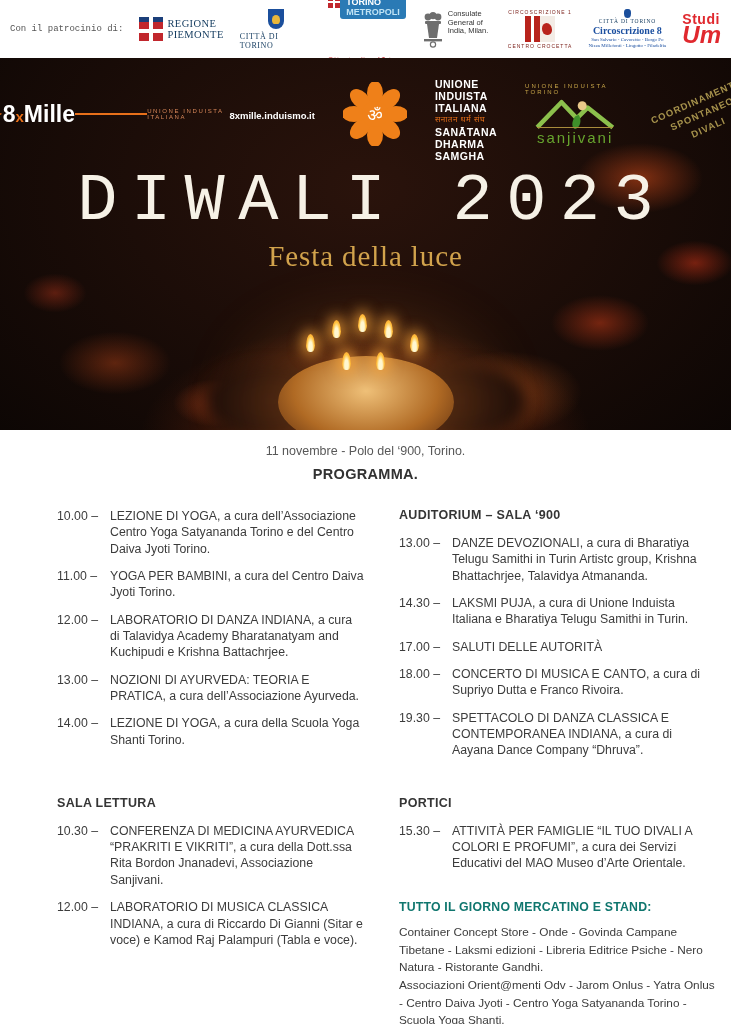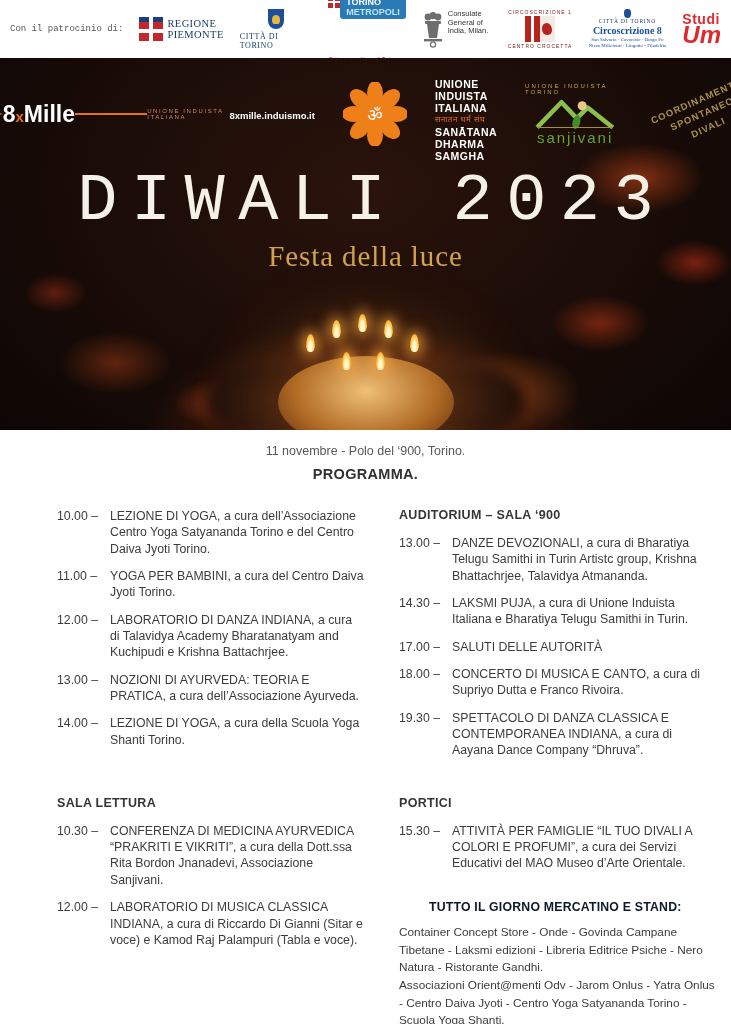--- a/index.html
+++ b/index.html
@@ -108,21 +108,21 @@
   .program-title { text-align:center; font-size:14.5px; font-weight:bold; color:#323232;
     margin-top:8px; letter-spacing:.3px; }
   .program { display:grid; grid-template-columns:308px 316px; column-gap:34px; row-gap:26px;
     margin:26px 16px 0 57px; }
   .section-title { font-size:12.5px; font-weight:bold; color:#353535; letter-spacing:.3px;
     margin-bottom:13px; }
   .prog-item { display:flex; margin-bottom:11px; font-size:12.3px; line-height:1.33; color:#3c3c3c; }
   .prog-item .time { flex:0 0 53px; white-space:nowrap; }
   .prog-item .txt { flex:1; }
   .market { margin-top:28px; }
-  .market-title { font-size:12.3px; font-weight:bold; color:#0f172a; letter-spacing:.2px; margin-bottom:10px;margin-left:30px; }
+  .market-title { font-size:12.3px; font-weight:bold; color:#0f766e; letter-spacing:.2px; margin-bottom:10px; }
   .market p { font-size:11.8px; line-height:1.5; color:#3c3c3c; }
 </style>
 </head>
 <body>
 
 <div class="poster">
 
   <div class="patronage">
     <span class="patronage-label">Con il patrocinio di:</span>
 

